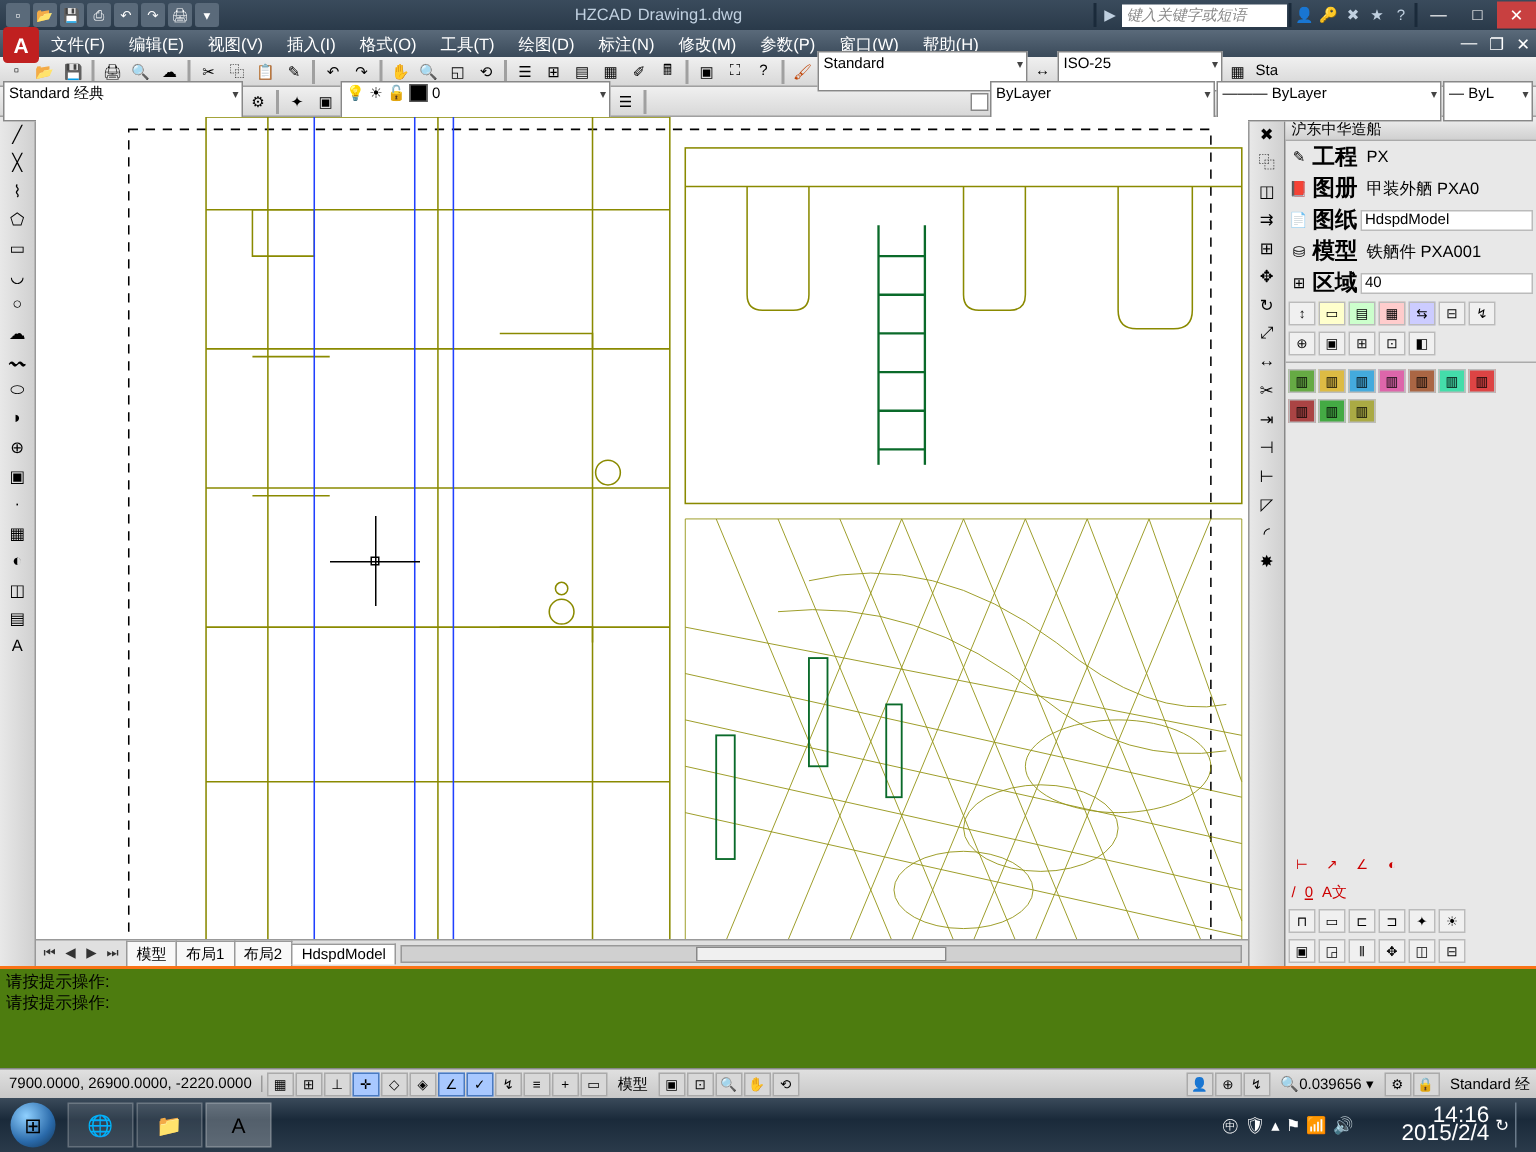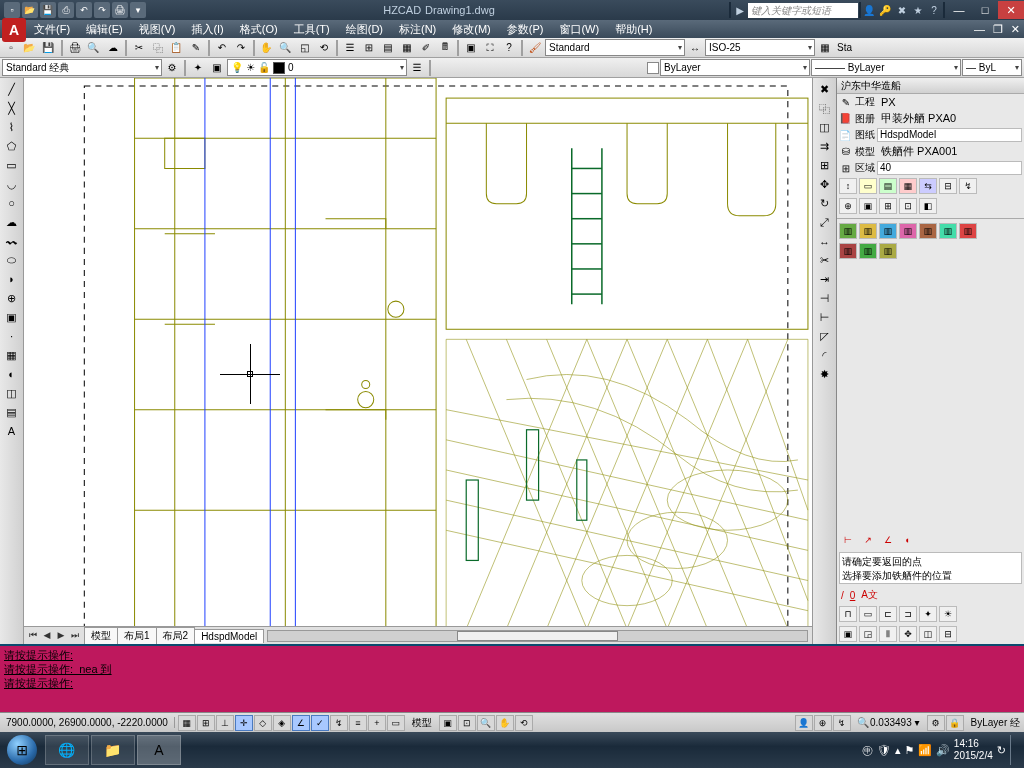--- a/index.html
+++ b/index.html
@@ -19,21 +19,21 @@
 
 
 .menubar { height:18px; background:linear-gradient(#5a6a7a,#3a4a5a); display:flex; align-items:center; padding-left:30px; color:#fff; font-size:11px; gap:8px; position:relative; }
 .menubar .logo { position:absolute; left:2px; top:-2px; width:24px; height:24px; background:#c02020; border-radius:3px; color:#fff; display:flex; align-items:center; justify-content:center; font-weight:bold; font-size:14px; }
 .menubar span { padding:1px 4px; }
 
 
 .tbrow { height:20px; background:linear-gradient(#f0f0f0,#d8d8d8); border-bottom:1px solid #a0a0a0; display:flex; align-items:center; padding:0 2px; gap:1px; }
 .tbrow .btn { width:18px; height:18px; display:inline-flex; align-items:center; justify-content:center; font-size:10px; border:1px solid transparent; }
 .tbrow .sep { width:2px; height:16px; background:#a0a0a0; margin:0 2px; }
-.tbrow .combo { height:17px; background:#fff; border:1px solid #888; padding:0 14px 0 3px; line-height:15px; position:relative; font-size:10px; }
+.tbrow .combo { height:27px; background:#fff; border:1px solid #888; padding:0 14px 0 3px; line-height:15px; position:relative; font-size:10px; }
 .tbrow .combo:after { content:"▾"; position:absolute; right:2px; top:0; color:#444; font-size:8px; }
 .sw { width:12px; height:12px; border:1px solid #555; display:inline-block; vertical-align:middle; }
 
 
 .main { display:flex; height:566px; }
 .ltool { width:24px; background:linear-gradient(90deg,#e8e8e8,#d0d0d0); border-right:1px solid #999; display:flex; flex-direction:column; padding-top:2px; gap:1px; }
 .ltool .btn { width:20px; height:18px; margin:0 auto; display:flex; align-items:center; justify-content:center; font-size:11px; }
 .rtool { width:24px; background:linear-gradient(90deg,#e8e8e8,#d0d0d0); border-left:1px solid #999; display:flex; flex-direction:column; padding-top:2px; gap:1px; }
 .rtool .btn { width:20px; height:18px; margin:0 auto; display:flex; align-items:center; justify-content:center; font-size:11px; }
 
@@ -42,53 +42,53 @@
 .canvas svg { position:absolute; inset:0; }
 .tabs { height:18px; background:#e0e0e0; border-top:1px solid #999; display:flex; align-items:center; font-size:10px; }
 .tabs .nav { display:flex; padding:0 2px; }
 .tabs .nav span { width:14px; text-align:center; font-size:9px; color:#333; }
 .tabs .tab { padding:1px 6px; background:#f8f8f8; border:1px solid #999; border-bottom:none; margin-right:-1px; }
 .tabs .tab.act { background:#fff; }
 .tabs .hscroll { flex:1; height:12px; margin:2px 4px; background:#d0d0d0; border:1px solid #999; position:relative; }
 .tabs .hscroll .thumb { position:absolute; left:35%; width:30%; height:100%; background:#f0f0f0; border:1px solid #888; }
 
 
-.rpanel { width:188px; background:#e8e8e8; border-left:1px solid #888; display:flex; flex-direction:column; font-size:11px; }
+.rpanel { width:168px; background:#e8e8e8; border-left:1px solid #888; display:flex; flex-direction:column; font-size:11px; }
 .rpanel .hdr { height:16px; background:linear-gradient(#f0f0f0,#d0d0d0); border-bottom:1px solid #aaa; padding:1px 4px; font-size:10px; }
 .rpanel .row { display:flex; align-items:center; padding:1px 2px; gap:2px; }
 .rpanel .row .ico { width:14px; height:14px; display:inline-flex; align-items:center; justify-content:center; font-size:10px; }
-.rpanel .row .lbl { font-size:10px; }
+.rpanel .row .lbl { font-size:15px;font-weight:bold; }
 .rpanel .row .val { flex:1; font-size:10px; background:#fff; border:1px solid #bbb; padding:0 2px; height:14px; line-height:12px; }
 .rpanel .iconrow { display:flex; flex-wrap:wrap; gap:2px; padding:2px; }
 .rpanel .iconrow .ib { width:18px; height:16px; background:#f0f0f0; border:1px solid #bbb; display:flex; align-items:center; justify-content:center; font-size:9px; }
 .rpanel .msg { background:#fff; border:1px solid #bbb; margin:2px; padding:2px; font-size:10px; height:32px; }
 .rpanel .dimrow { display:flex; gap:6px; padding:2px 4px; align-items:center; }
 .rpanel .dimrow .d { font-size:10px; }
 
 
-.cmdarea { height:68px; background:#be185d; border-top:2px solid #0c4a6e; font-family:"SimSun",monospace; font-size:11px; padding:2px 4px;text-decoration:underline; }
+.cmdarea { height:68px; background:#4d7c0f; border-top:2px solid #f97316; font-family:"SimSun",monospace; font-size:11px; padding:2px 4px; }
 .cmdarea .line { line-height:14px; }
 
 
 .status { height:20px; background:linear-gradient(#e0e0e0,#c8c8c8); border-top:1px solid #888; display:flex; align-items:center; font-size:10px; }
 .status .coord { padding:0 6px; border-right:1px solid #999; }
 .status .sgrp { display:flex; gap:1px; padding:0 3px; }
 .status .sbtn { width:18px; height:16px; background:#d8d8d8; border:1px solid #aaa; display:inline-flex; align-items:center; justify-content:center; font-size:9px; }
 .status .sbtn.on { background:#a8c8ff; border-color:#4a7ac0; }
 .status .fill { flex:1; }
 .status .txt { padding:0 4px; }
 
 
 .taskbar { height:36px; background:linear-gradient(#3a4a5a,#1a2a3a 40%,#2a3a4a); display:flex; align-items:center; }
 .taskbar .start { width:40px; height:30px; margin:2px; display:flex; align-items:center; justify-content:center; }
 .startorb { width:30px; height:30px; border-radius:50%; background:radial-gradient(circle at 35% 30%, #8fd0ff,#2a6aaa 60%,#103050); display:flex; align-items:center; justify-content:center; font-size:14px; }
 .taskbar .titem { width:44px; height:30px; margin:2px 1px; background:rgba(255,255,255,0.1); border:1px solid rgba(255,255,255,0.2); display:flex; align-items:center; justify-content:center; font-size:14px; }
 .taskbar .tray { margin-left:auto; display:flex; align-items:center; gap:4px; color:#fff; padding:0 6px; font-size:10px; }
 .taskbar .tray .ti { font-size:11px; }
-.taskbar .clock { text-align:left; line-height:12px; font-size:10px; }
+.taskbar .clock { text-align:right; line-height:12px; font-size:15px;margin-left:28px; }
 
 .cursor-cross { position:absolute; pointer-events:none; }
 .cursor-cross:before,.cursor-cross:after { content:""; position:absolute; background:#000; }
 .cursor-cross:before { width:60px; height:1px; left:-30px; top:0; }
 .cursor-cross:after  { width:1px; height:60px; left:0; top:-30px; }
 .cursor-cross .pick { position:absolute; width:6px; height:6px; border:1px solid #000; left:-3px; top:-3px; }
 </style>
 </head>
 <body>
 
@@ -391,24 +391,20 @@
       <span class="ib" style="background:#4a4">▥</span>
       <span class="ib" style="background:#aa4">▥</span>
     </div>
     <div style="flex:1"></div>
     <div class="iconrow">
       <span class="ib" style="color:#c00;border:none;background:none">⊢</span>
       <span class="ib" style="color:#c00;border:none;background:none">↗</span>
       <span class="ib" style="color:#c00;border:none;background:none">∠</span>
       <span class="ib" style="color:#c00;border:none;background:none">◐</span>
     </div>
-    <div class="msg">
-      <div>请确定要返回的点</div>
-      <div>选择要添加铁舾件的位置</div>
-    </div>
     <div class="dimrow">
       <span class="d" style="color:#c00">/</span>
       <span class="d" style="color:#c00;text-decoration:underline">0</span>
       <span class="d" style="color:#c00">A文</span>
     </div>
     <div class="iconrow">
       <span class="ib">⊓</span>
       <span class="ib">▭</span>
       <span class="ib">⊏</span>
       <span class="ib">⊐</span>
@@ -421,21 +417,20 @@
       <span class="ib">⦀</span>
       <span class="ib">✥</span>
       <span class="ib">◫</span>
       <span class="ib">⊟</span>
     </div>
   </div>
 </div>
 
 <div class="cmdarea">
   <div class="line">请按提示操作:</div>
-  <div class="line">请按提示操作:_nea 到</div>
   <div class="line"></div>
   <div class="line">请按提示操作:</div>
 </div>
 
 <div class="status">
   <div class="coord">7900.0000, 26900.0000, -2220.0000</div>
   <div class="sgrp">
     <span class="sbtn">▦</span>
     <span class="sbtn">⊞</span>
     <span class="sbtn">⊥</span>
@@ -456,26 +451,26 @@
     <span class="sbtn">🔍</span>
     <span class="sbtn">✋</span>
     <span class="sbtn">⟲</span>
   </div>
   <div class="fill"></div>
   <div class="sgrp">
     <span class="sbtn">👤</span>
     <span class="sbtn">⊕</span>
     <span class="sbtn">↯</span>
   </div>
-  <span class="txt">🔍<span>0.033493</span> ▾</span>
+  <span class="txt">🔍<span>0.039656</span> ▾</span>
   <div class="sgrp">
     <span class="sbtn">⚙</span>
     <span class="sbtn">🔒</span>
   </div>
-  <span class="txt">ByLayer 经</span>
+  <span class="txt">Standard 经</span>
 </div>
 
 <div class="taskbar">
   <div class="start">
       <div class="startorb">⊞</div>
     </div>
   <div class="titem">🌐</div>
   <div class="titem">📁</div>
   <div class="titem" style="background:rgba(255,255,255,0.25)">A</div>
   <div class="tray">

